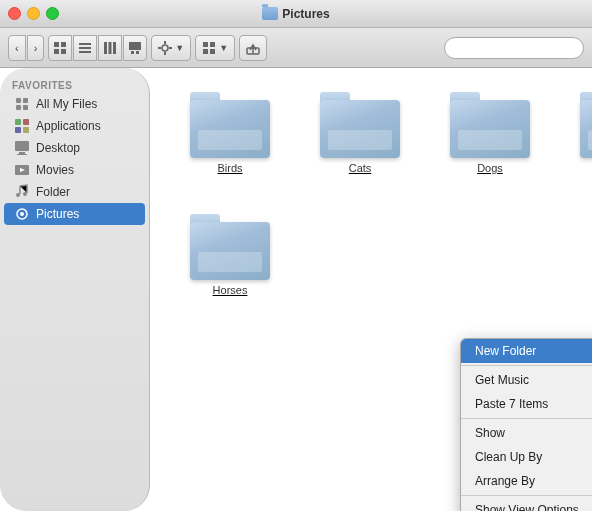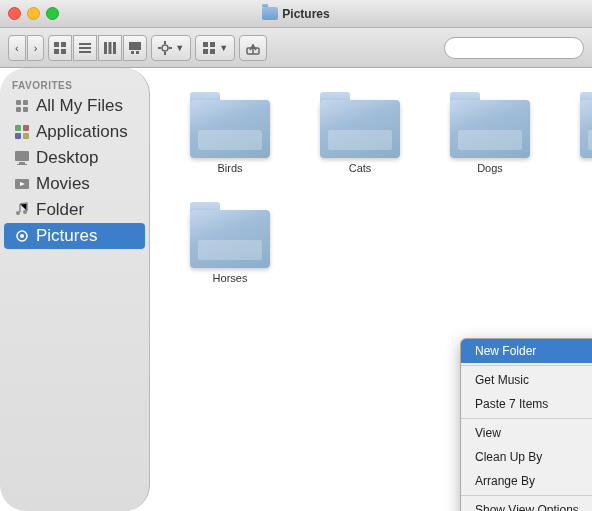--- a/index.html
+++ b/index.html
@@ -122,21 +122,21 @@
       font-weight: bold;
       color: #888;
       padding: 4px 12px 2px;
       letter-spacing: 0.5px;
     }
     .sidebar-item {
       display: flex;
       align-items: center;
       gap: 6px;
       padding: 3px 10px;
-      font-size: 17px;
+      font-size: 12px;
       color: #333;
       cursor: pointer;
       border-radius: 4px;
       margin: 0 4px;
     }
     .sidebar-item.active {
       background: #3d7eca;
       color: #fff;
     }
     .sidebar-item.active .si-icon { filter: brightness(10); }
@@ -153,21 +153,22 @@
     .content-area {
       flex: 1;
       background: #fff;
       padding: 20px;
       position: relative;
       overflow: hidden;
     }
     .folder-grid {
       display: grid;
       grid-template-columns: repeat(4, 120px);
-      gap: 20px 10px;
+      gap: 32px 10px;
+      text-decoration: underline;
     }
     .folder-item {
       display: flex;
       flex-direction: column;
       align-items: center;
       gap: 4px;
       cursor: pointer;
       padding: 4px;
       border-radius: 4px;
     }
@@ -459,21 +460,21 @@
       </div>
       <div class="ctx-separator"></div>
       <div class="ctx-item">
         <span>Get Music</span>
       </div>
       <div class="ctx-item">
         <span>Paste 7 Items</span>
       </div>
       <div class="ctx-separator"></div>
       <div class="ctx-item">
-        <span>View</span>
+        <span>Show</span>
 
       </div>
       <div class="ctx-item">
         <span>Clean Up By</span>
 
       </div>
       <div class="ctx-item">
         <span>Arrange By</span>
 
       </div>

